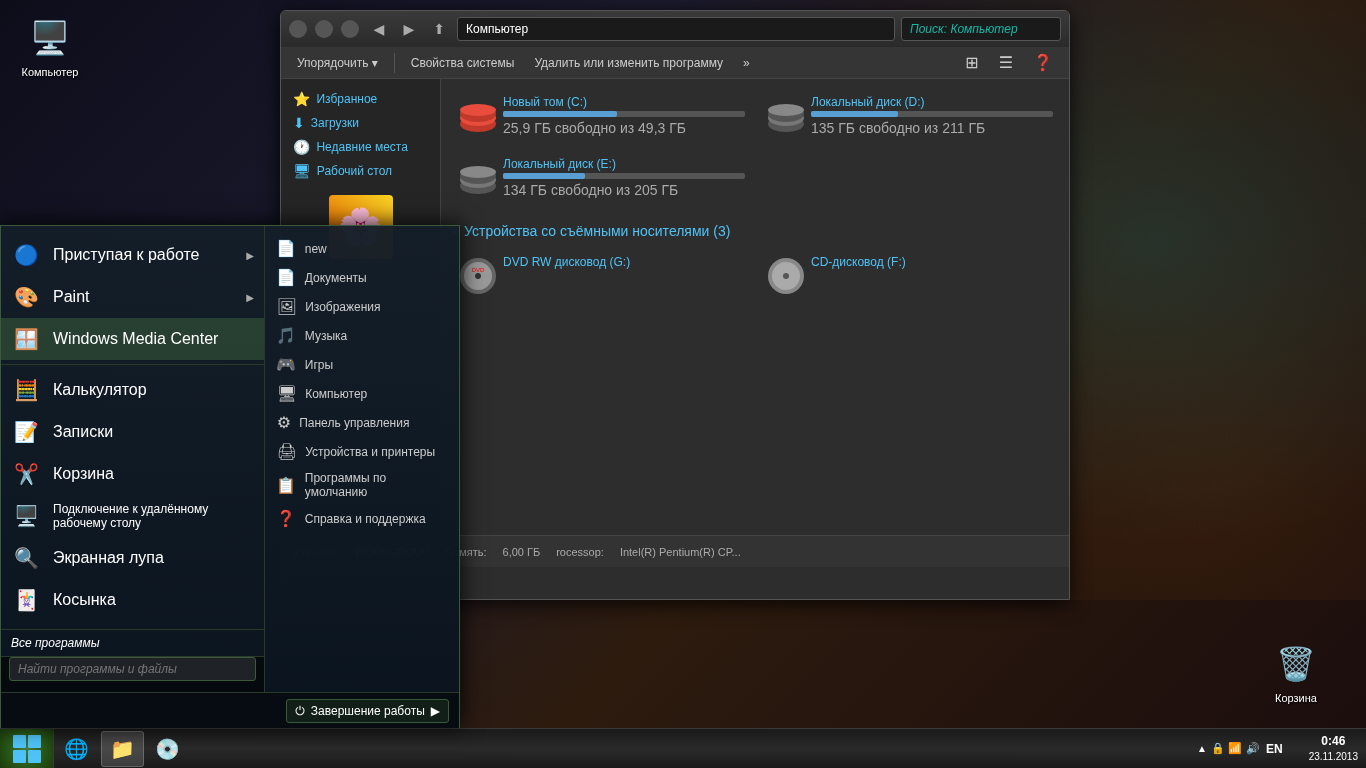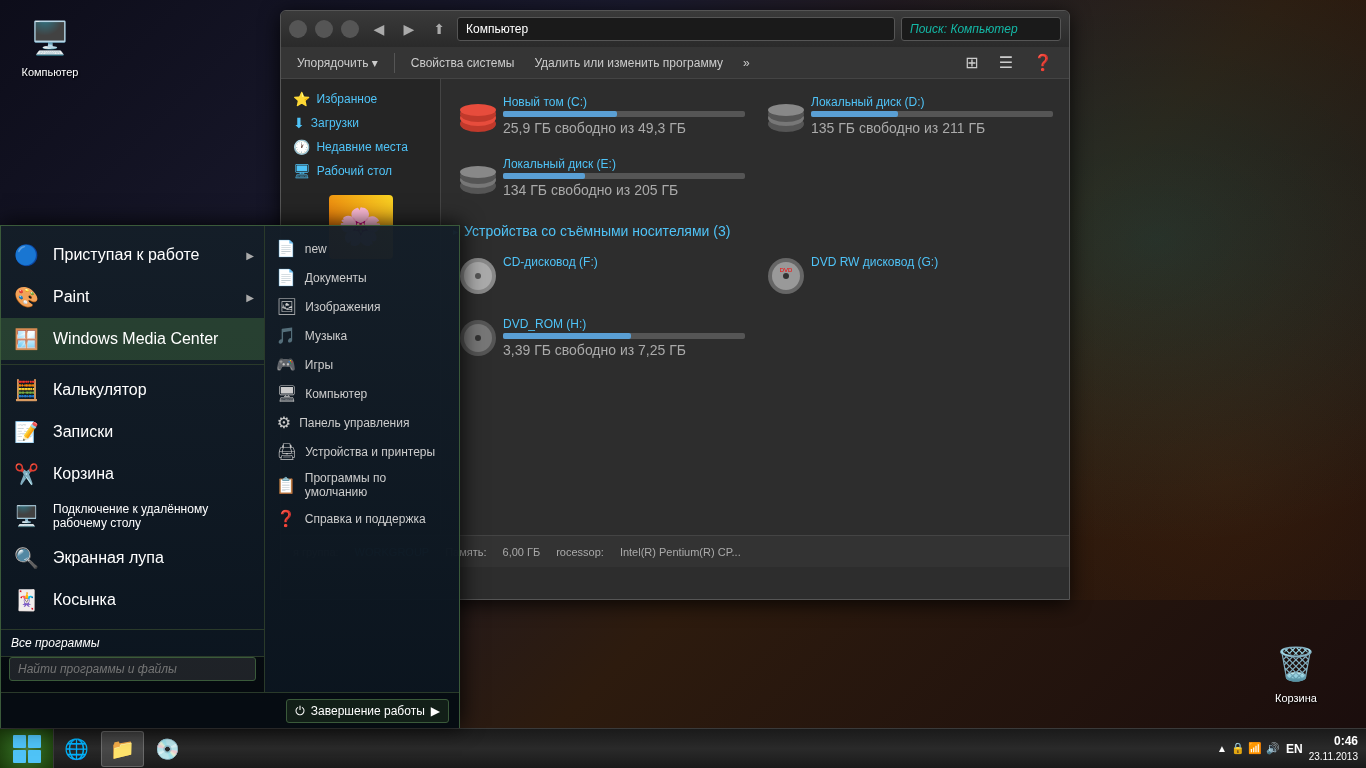--- a/index.html
+++ b/index.html
@@ -133,22 +133,23 @@
       gap: 4px;
     }
 
     .lang-indicator {
       font-size: 12px;
       font-weight: bold;
       color: white;
     }
 
     .clock {
-      text-align: right;
+      text-align: center;
       line-height: 1.3;
+      margin-left: 20px;
     }
 
     
     #explorer-window {
       position: absolute;
       top: 10px;
       left: 280px;
       width: 790px;
       height: 590px;
       background: #2d2d2d;
@@ -670,60 +671,44 @@
             </div>
           </div>
         </div>
 
         <div class="removable-header">Устройства со съёмными носителями (3)</div>
         <div class="removable-grid">
 
           <div class="drive-item">
             <div class="drive-icon">
               <svg width="40" height="40" viewBox="0 0 40 40">
-                <circle cx="20" cy="20" r="18" fill="#888"></circle>
-                <circle cx="20" cy="20" r="14" fill="#aaa"></circle>
-                <circle cx="20" cy="20" r="3" fill="#555"></circle>
-              </svg>
-            </div>
-            <div class="drive-info">
-              <div class="drive-name">CD-дисковод (F:)</div>
-            </div>
-          </div>
-
-          <div class="drive-item">
-            <div class="drive-icon">
-              <svg width="40" height="40" viewBox="0 0 40 40">
                 <circle cx="20" cy="20" r="18" fill="#666"></circle>
                 <circle cx="20" cy="20" r="14" fill="#999"></circle>
                 <circle cx="20" cy="20" r="3" fill="#333"></circle>
                 <text x="20" y="16" text-anchor="middle" font-size="6" fill="red">DVD</text>
               </svg>
             </div>
             <div class="drive-info">
               <div class="drive-name">DVD RW дисковод (G:)</div>
             </div>
           </div>
 
           <div class="drive-item">
             <div class="drive-icon">
               <svg width="40" height="40" viewBox="0 0 40 40">
-                <circle cx="20" cy="20" r="18" fill="#555"></circle>
-                <circle cx="20" cy="20" r="14" fill="#777"></circle>
-                <circle cx="20" cy="20" r="3" fill="#333"></circle>
+                <circle cx="20" cy="20" r="18" fill="#888"></circle>
+                <circle cx="20" cy="20" r="14" fill="#aaa"></circle>
+                <circle cx="20" cy="20" r="3" fill="#555"></circle>
               </svg>
             </div>
             <div class="drive-info">
-              <div class="drive-name">DVD_ROM (H:)</div>
-              <div class="drive-bar-bg">
-                <div class="drive-bar-fill" style="width:53%"></div>
-              </div>
-              <div class="drive-space">3,39 ГБ свободно из 7,25 ГБ</div>
-            </div>
-          </div>
+              <div class="drive-name">CD-дисковод (F:)</div>
+            </div>
+          </div>
+
         </div>
       </div>
     </div>
 
     <div class="explorer-statusbar">
       <span>я группа:</span>
       <span class="status-link">WORKGROUP</span>
       <span>Память:</span>
       <span>6,00 ГБ</span>
       <span>rocessop:</span>

